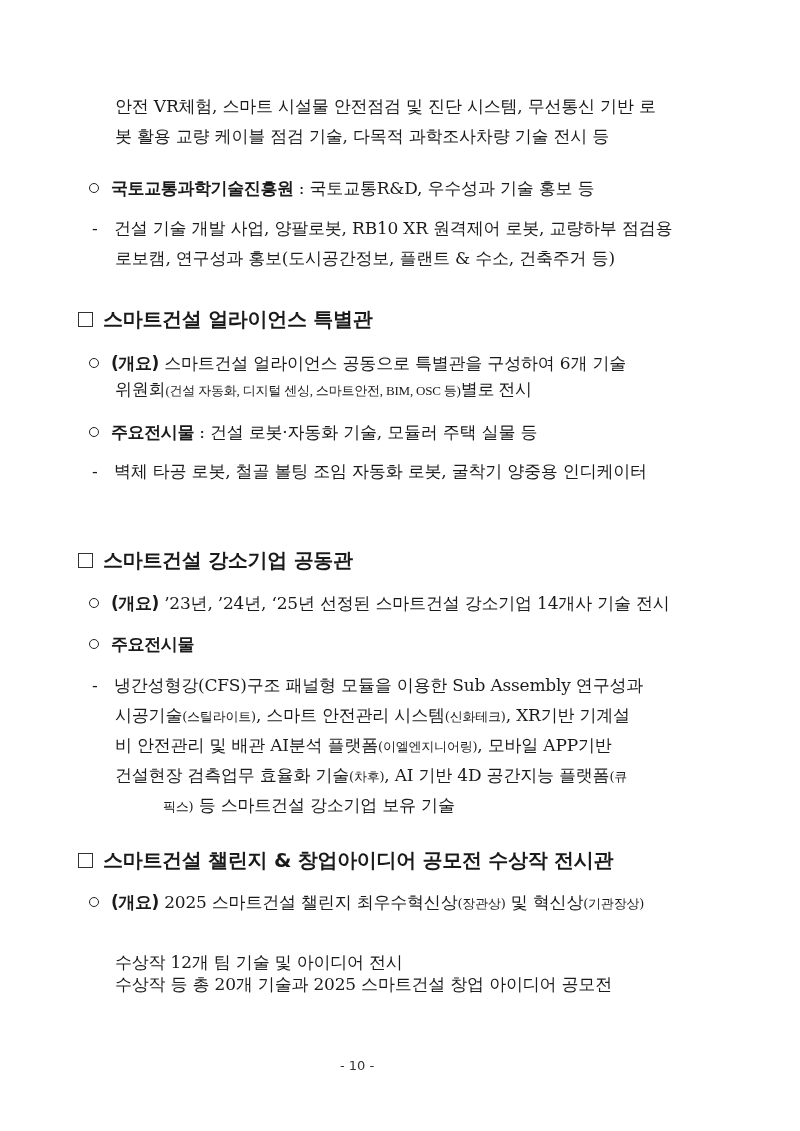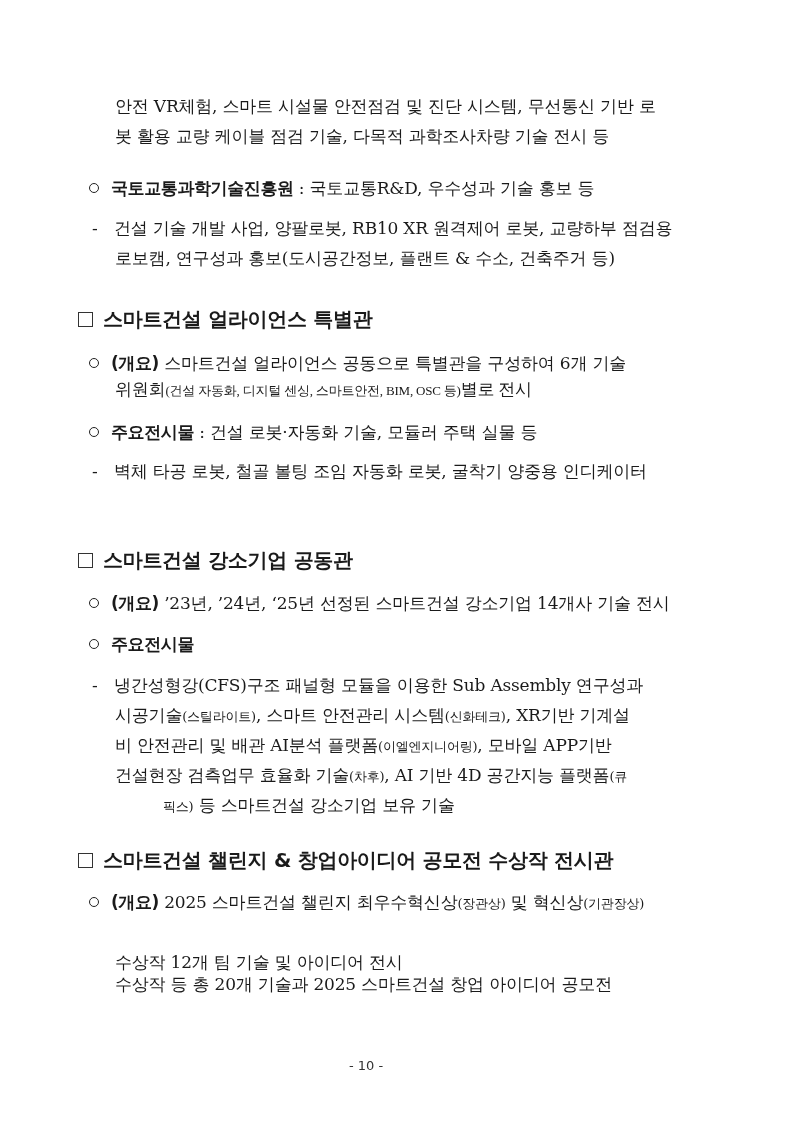--- a/index.html
+++ b/index.html
@@ -10,21 +10,21 @@
   .heading { position: absolute; white-space: nowrap; font-family: "DejaVu Sans", "Liberation Sans", sans-serif;
              font-weight: bold; font-size: 20px; line-height: 28px; letter-spacing: -0.3px; }
   .box { display: inline-block; width: 15px; height: 15px; border: 1.3px solid #333; margin-right: 10px;
          vertical-align: -1px; box-sizing: border-box; }
   .circ { display: inline-block; width: 10px; height: 10px; border: 1.4px solid #222; border-radius: 50%;
           margin-right: 12px; vertical-align: 1px; box-sizing: border-box; }
   .dash { display: inline-block; width: 14px; text-align: left; margin-right: 8px; }
   .b { font-family: "DejaVu Sans", "Liberation Sans", sans-serif; font-weight: bold; letter-spacing: -0.4px; }
   .sm { font-size: 13px; }
   .pagenum { position: absolute; left: 0; width: 714px; text-align: center; top: 1058px;
-             font-family: "DejaVu Sans", "Liberation Sans", sans-serif; font-size: 13px; color: #333; margin-left: 9px; }
+             font-family: "DejaVu Sans", "Liberation Sans", sans-serif; font-size: 13px; color: #333; }
 </style>
 </head>
 <body>
 
 <div class="page">
 
   <div class="line" style="left:115px; top:94px;">안전 VR체험, 스마트 시설물 안전점검 및 진단 시스템, 무선통신 기반 로</div>
   <div class="line" style="left:115px; top:124px;">봇 활용 교량 케이블 점검 기술, 다목적 과학조사차량 기술 전시 등</div>
 
   <div class="line" style="left:89px; top:176px;">

